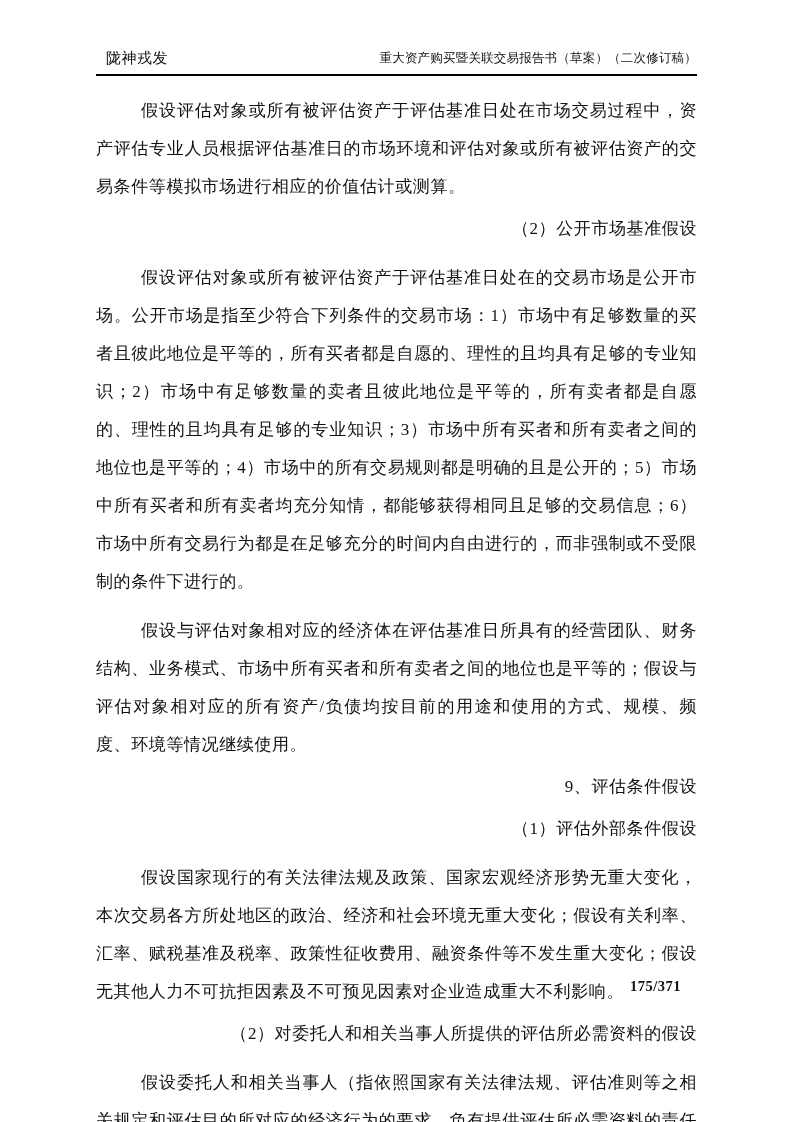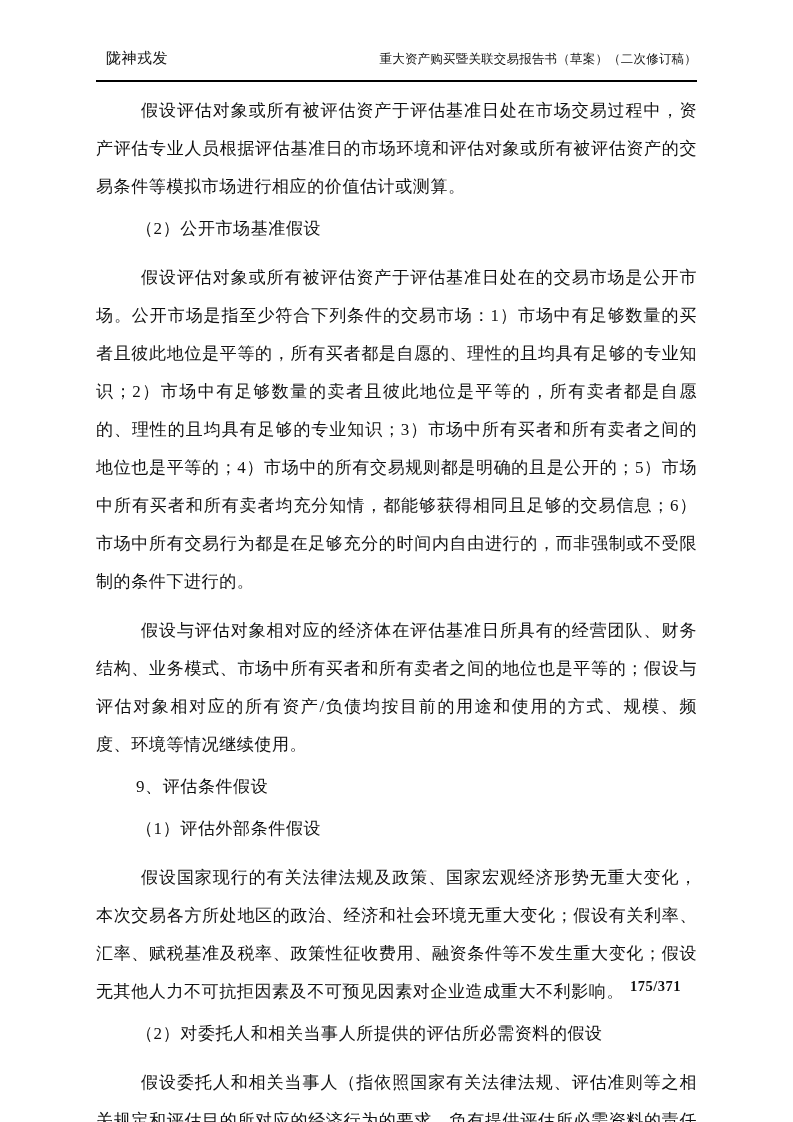--- a/index.html
+++ b/index.html
@@ -13,23 +13,23 @@
     color: #111111;
   }
   
   .header {
     position: absolute;
     left: 96px;
     right: 96px;
     top: 49px;
     display: flex;
     justify-content: space-between;
-    align-items: flex-end;
+    align-items: center;
     border-bottom: 2px solid #000000;
-    padding-bottom: 12px;
+    padding-bottom: 6px;
   }
   .header .company {
     font-size: 15px;
     letter-spacing: 0.5px;
     padding-left: 10px;
   }
   .header .report-title {
     font-size: 12.5px;
     letter-spacing: 0.2px;
     margin-left: 48px;
@@ -46,21 +46,21 @@
     text-align: justify;
     word-break: break-all;
   }
   .content .para {
     margin: 11px 0 0 0;
     text-indent: 45px;
   }
   .content .head {
     margin: 4px 0 0 0;
     text-indent: 40px;
-    text-align: left;
+    text-align: right;
   }
   
   .page-number {
     position: absolute;
     top: 978px;
     right: 112px;
     font-size: 14.5px;
     font-weight: bold;
     letter-spacing: 0.5px;
   }

